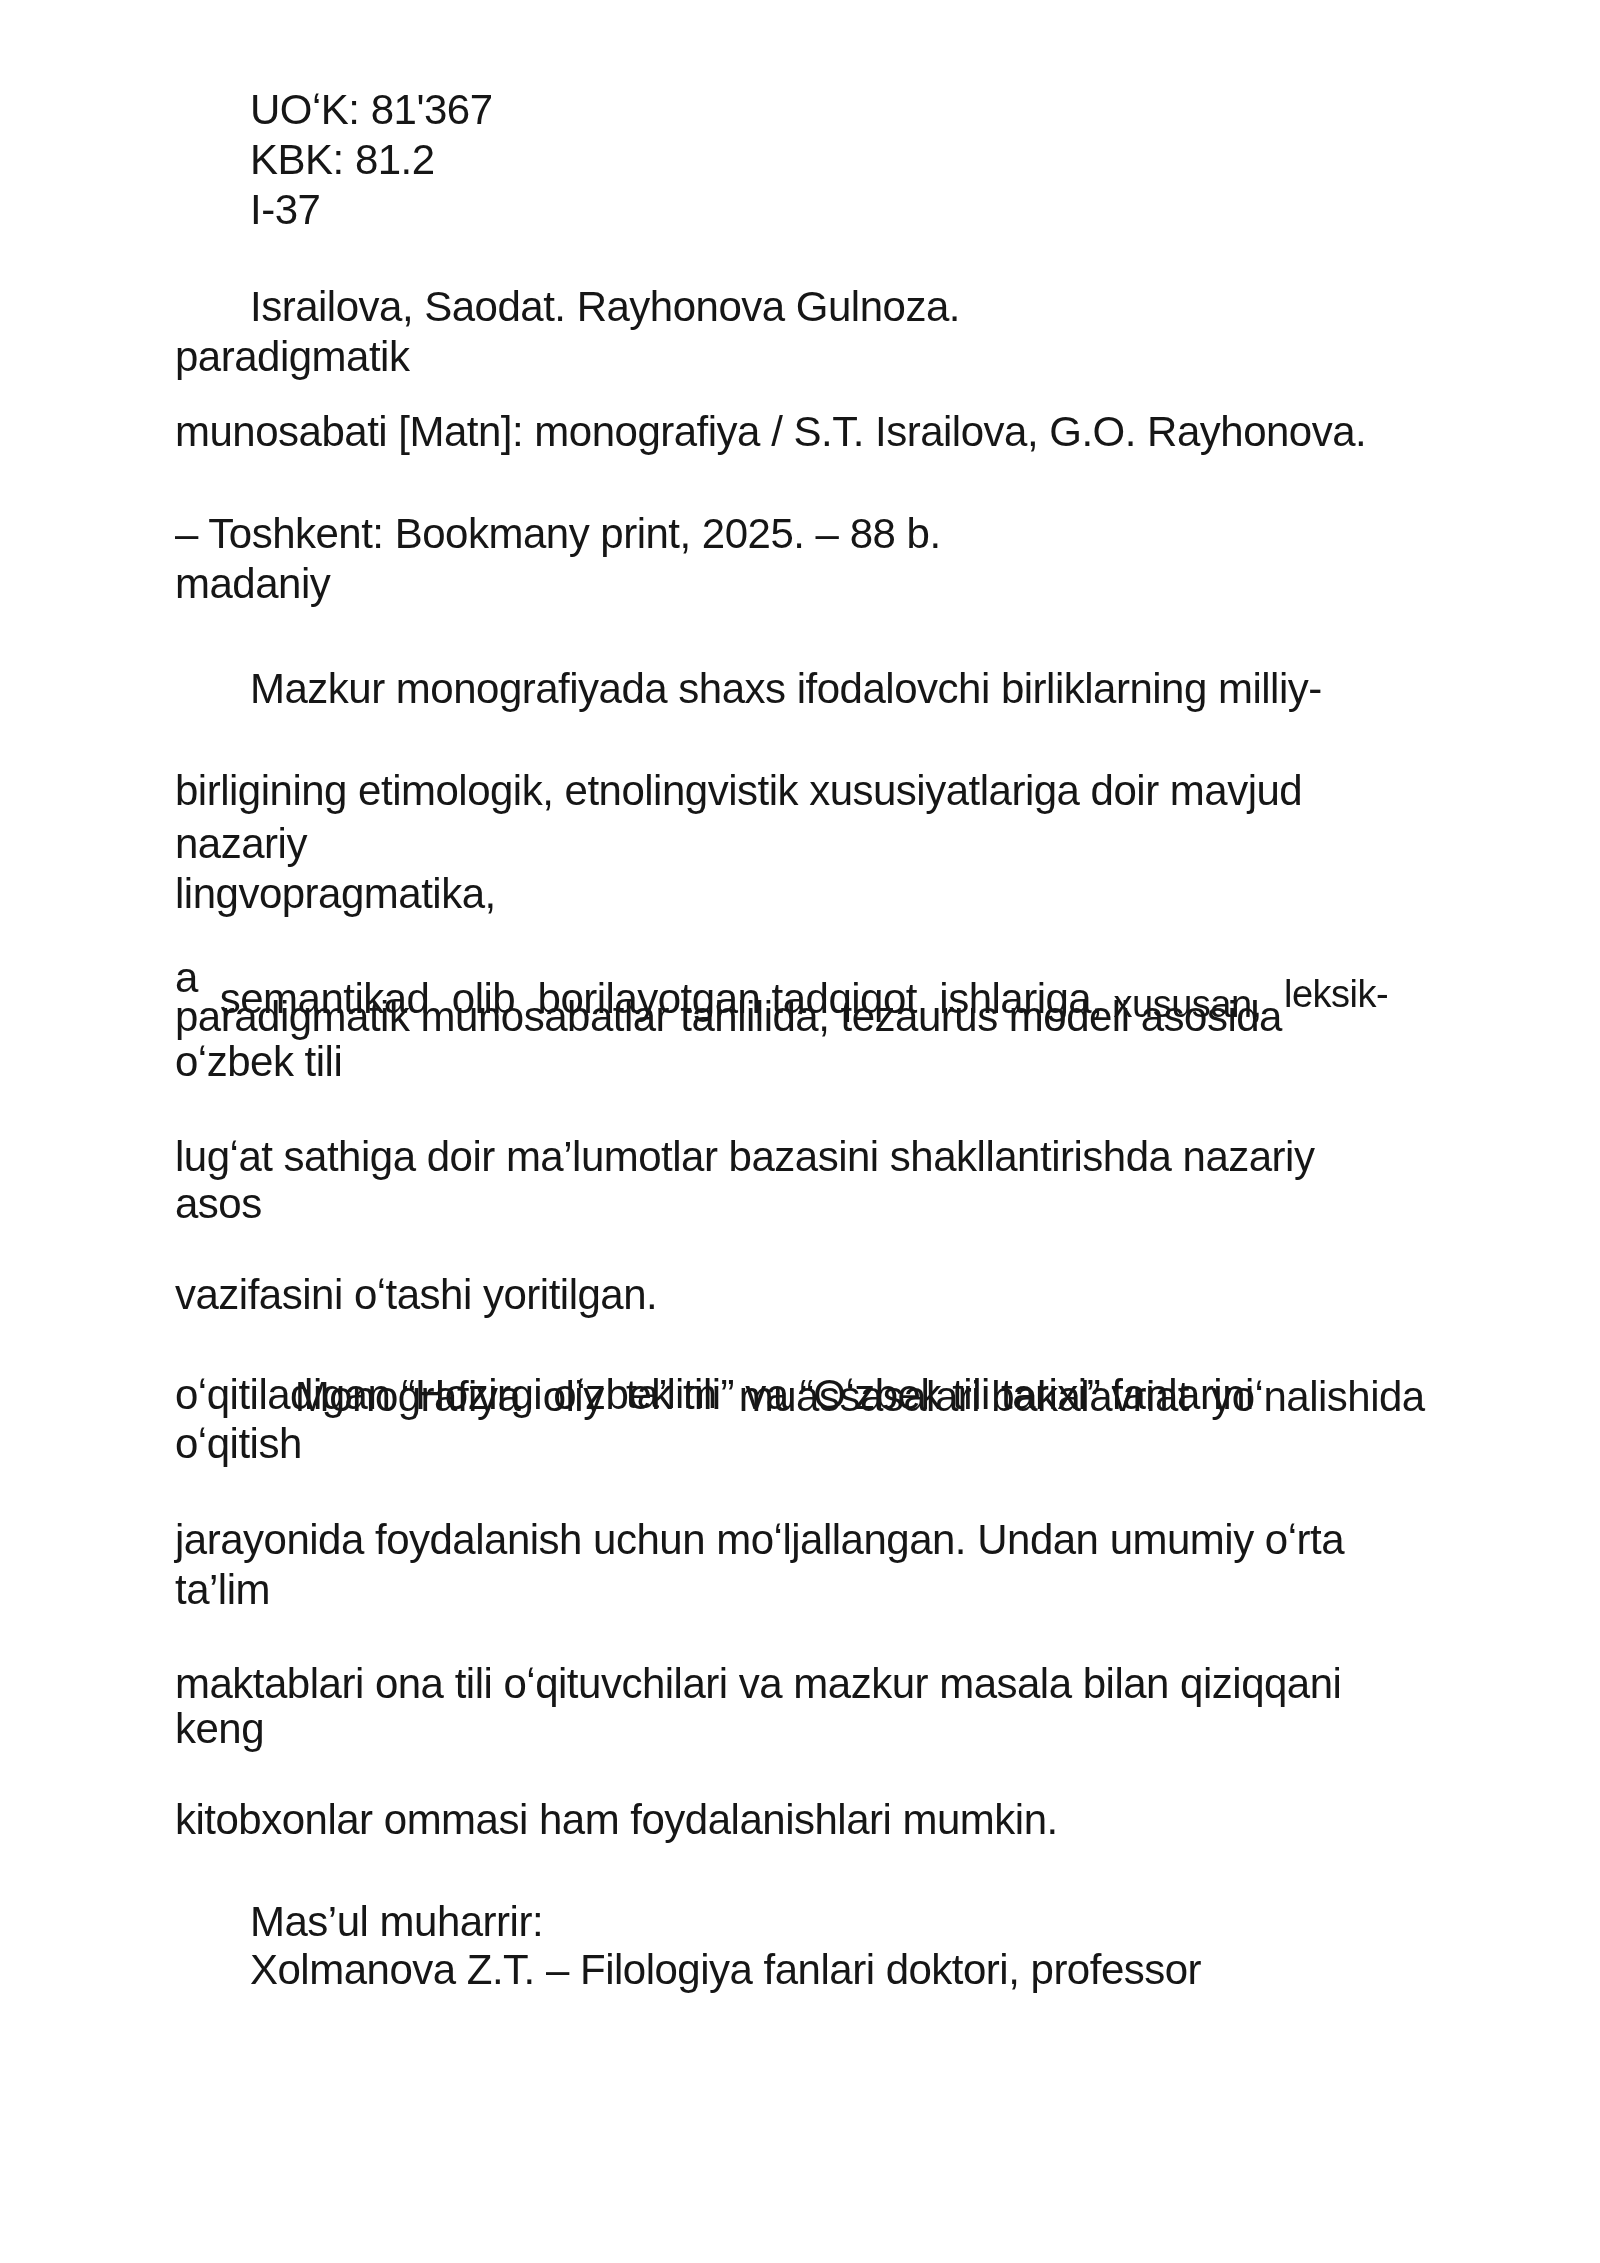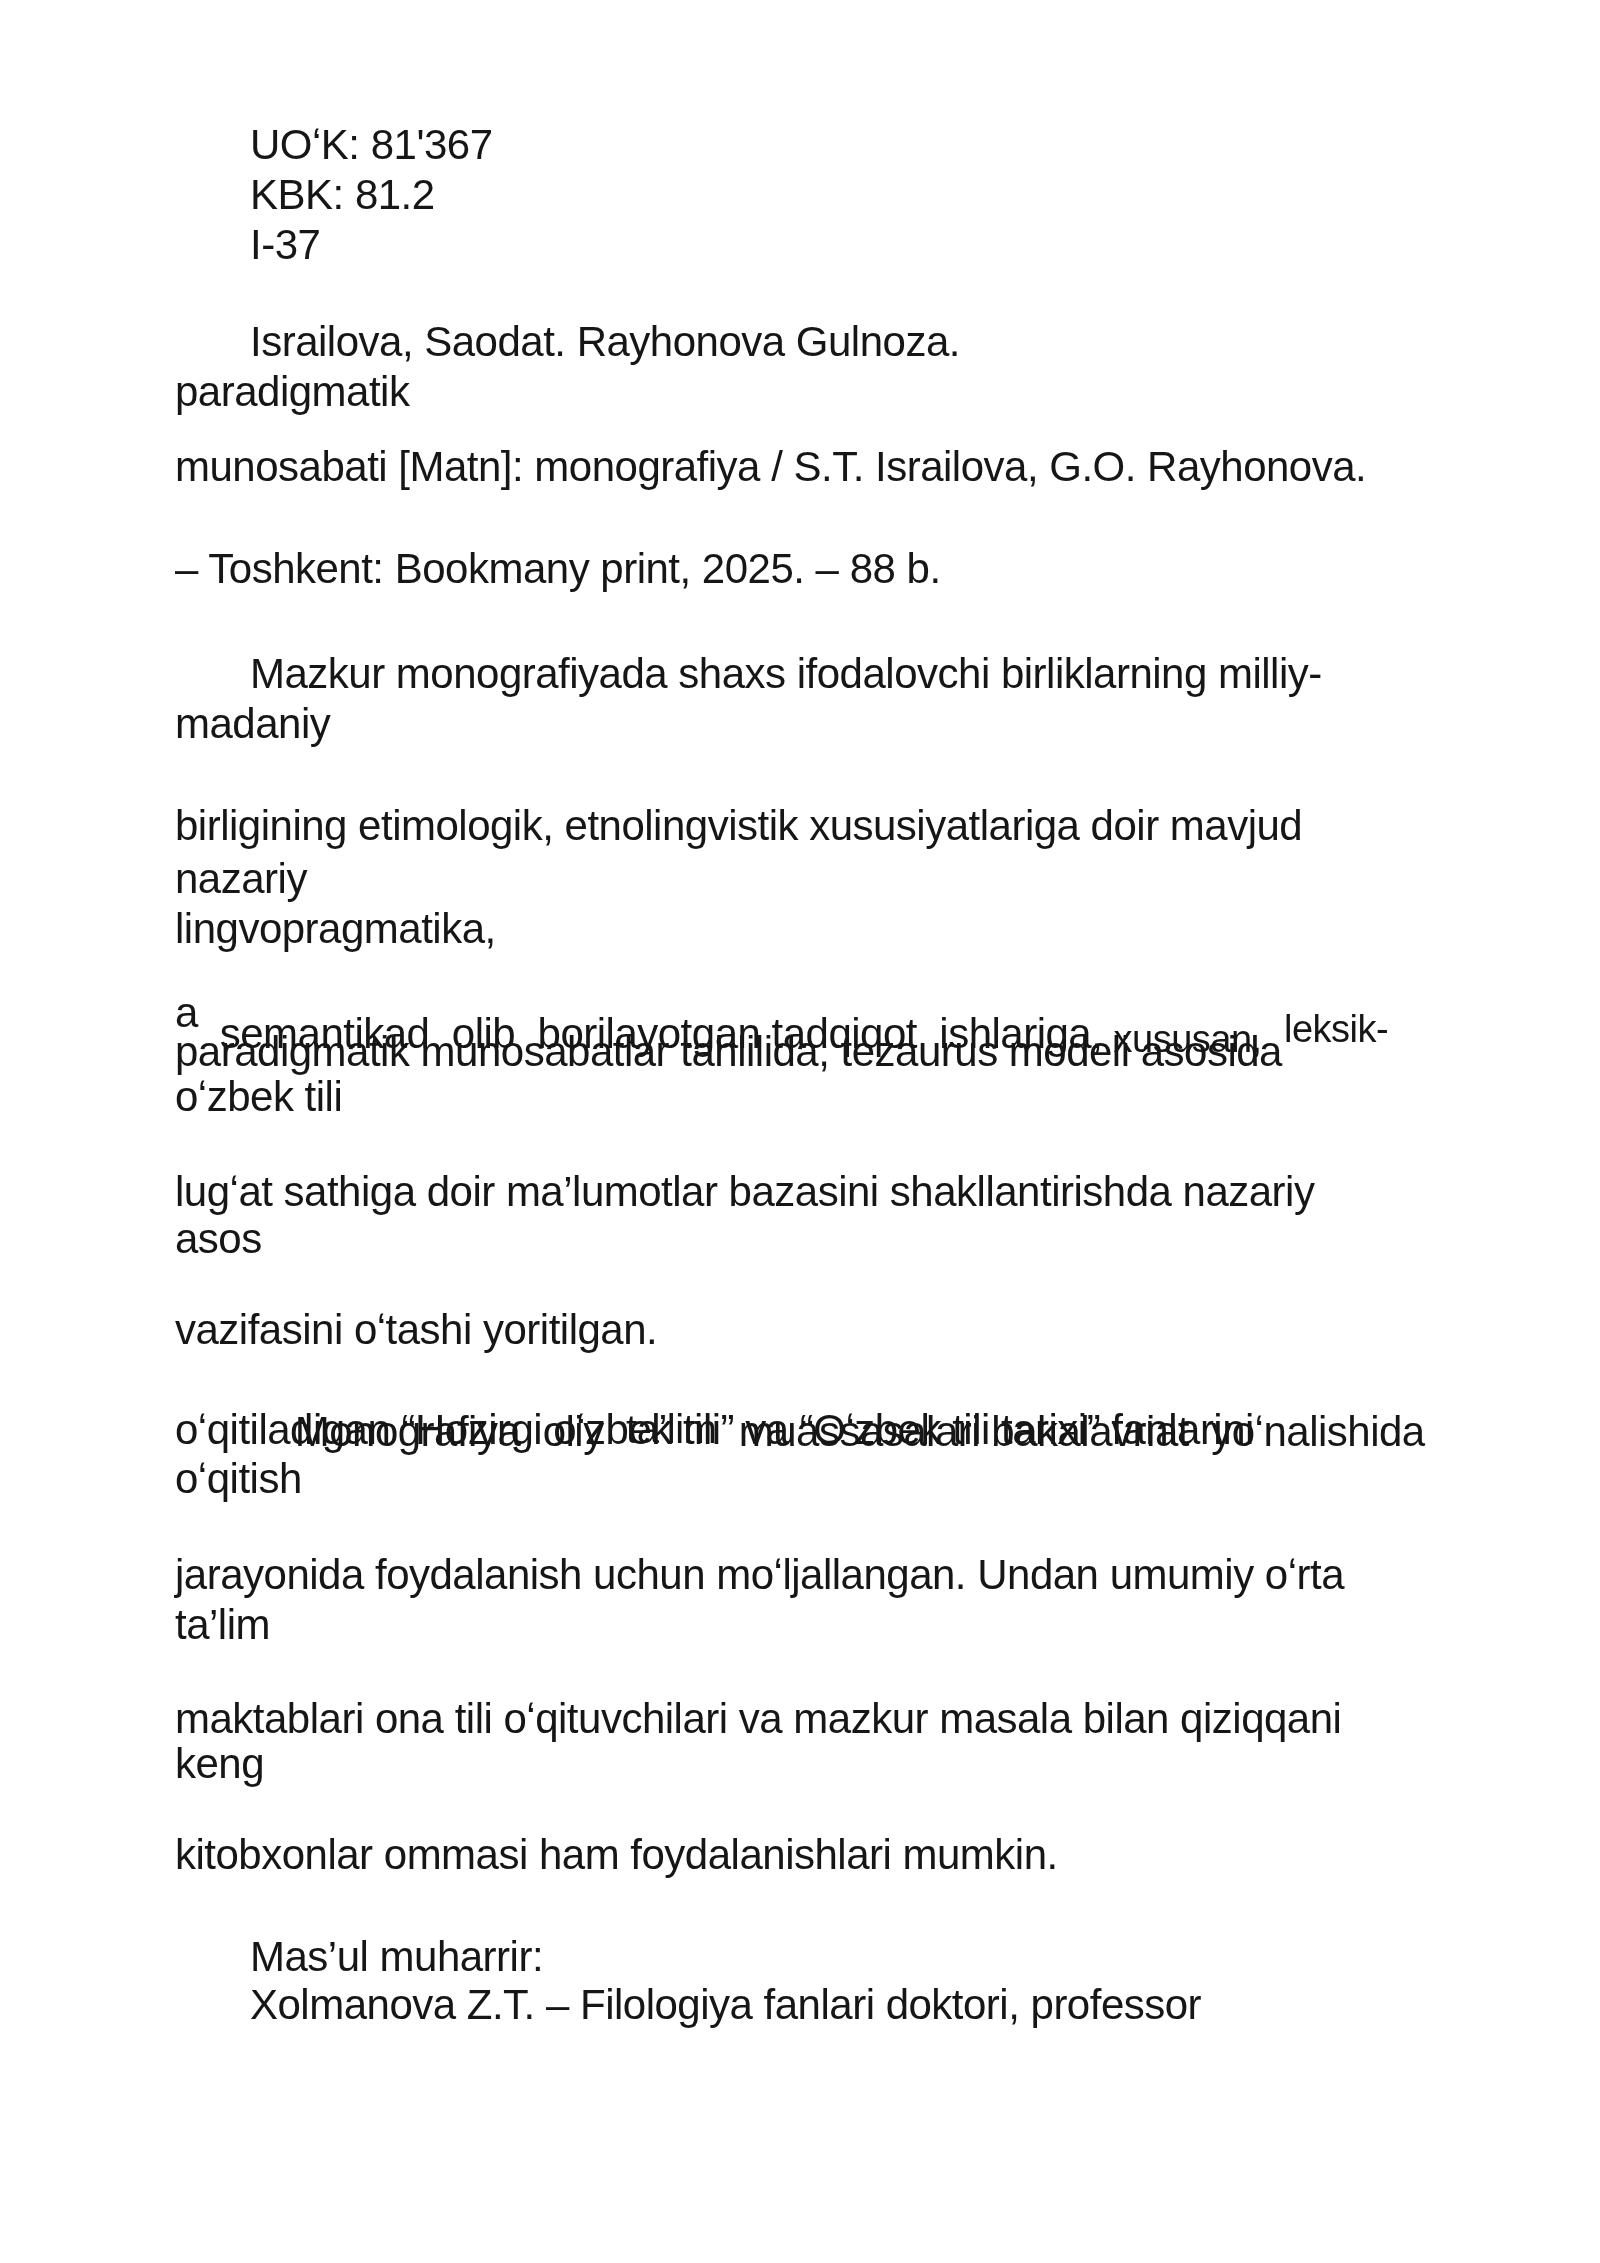--- a/index.html
+++ b/index.html
@@ -1,21 +1,21 @@
 <!DOCTYPE html>
 <html><head>
 <meta charset="utf-8">
 <style>
   html,body{margin:0;padding:0;background:#ffffff;}
   .page{
     position:relative;
     width:1600px;
     height:2263px;
     box-sizing:border-box;
-    padding-top:120px;
+    padding-top:85px;
     padding-left:175px;
     background:#ffffff;
     color:#161616;
     font-family:"Liberation Sans","DejaVu Sans",sans-serif;
     font-size:42px;
     line-height:50px;
     letter-spacing:-0.5px;
     overflow:hidden;
   }
   .line{white-space:pre;height:50px;}
@@ -30,22 +30,22 @@
 <body>
 
 <div class="page">
   <div class="line i1">UOʻK: 81'367</div>
   <div class="line i1">KBK: 81.2</div>
   <div class="line i1">I-37</div>
   <div class="line i1" style="margin-top:47px">Israilova, Saodat. Rayhonova Gulnoza.</div>
   <div class="line">paradigmatik</div>
   <div class="line" style="margin-top:25px">munosabati [Matn]: monografiya / S.T. Israilova, G.O. Rayhonova.</div>
   <div class="line" style="margin-top:52px">– Toshkent: Bookmany print, 2025. – 88 b.</div>
+  <div class="line">madaniy</div>
   <div class="line i1" style="margin-top:55px">Mazkur monografiyada shaxs ifodalovchi birliklarning milliy-</div>
-  <div class="line">madaniy</div>
   <div class="line" style="margin-top:52px">birligining etimologik, etnolingvistik xususiyatlariga doir mavjud</div>
   <div class="line" style="margin-top:3px">nazariy</div>
   <div class="line">lingvopragmatika,</div>
   <div class="line" style="margin-top:5px">
     <span>semantikad  olib  borilayotgan tadqiqot  ishlariga, </span><span class="sink">xususan,</span><span>  </span><span class="lift">leksik-</span>
   </div>
   <div class="line tight" style="margin-top:-14px">a</div>
   <div class="line" style="margin-top:-4px">paradigmatik munosabatlar tahlilida, tezaurus modeli asosida</div>
   <div class="line" style="margin-top:-5px">oʻzbek tili</div>
   <div class="line" style="margin-top:45px">lugʻat sathiga doir ma’lumotlar bazasini shakllantirishda nazariy</div>

